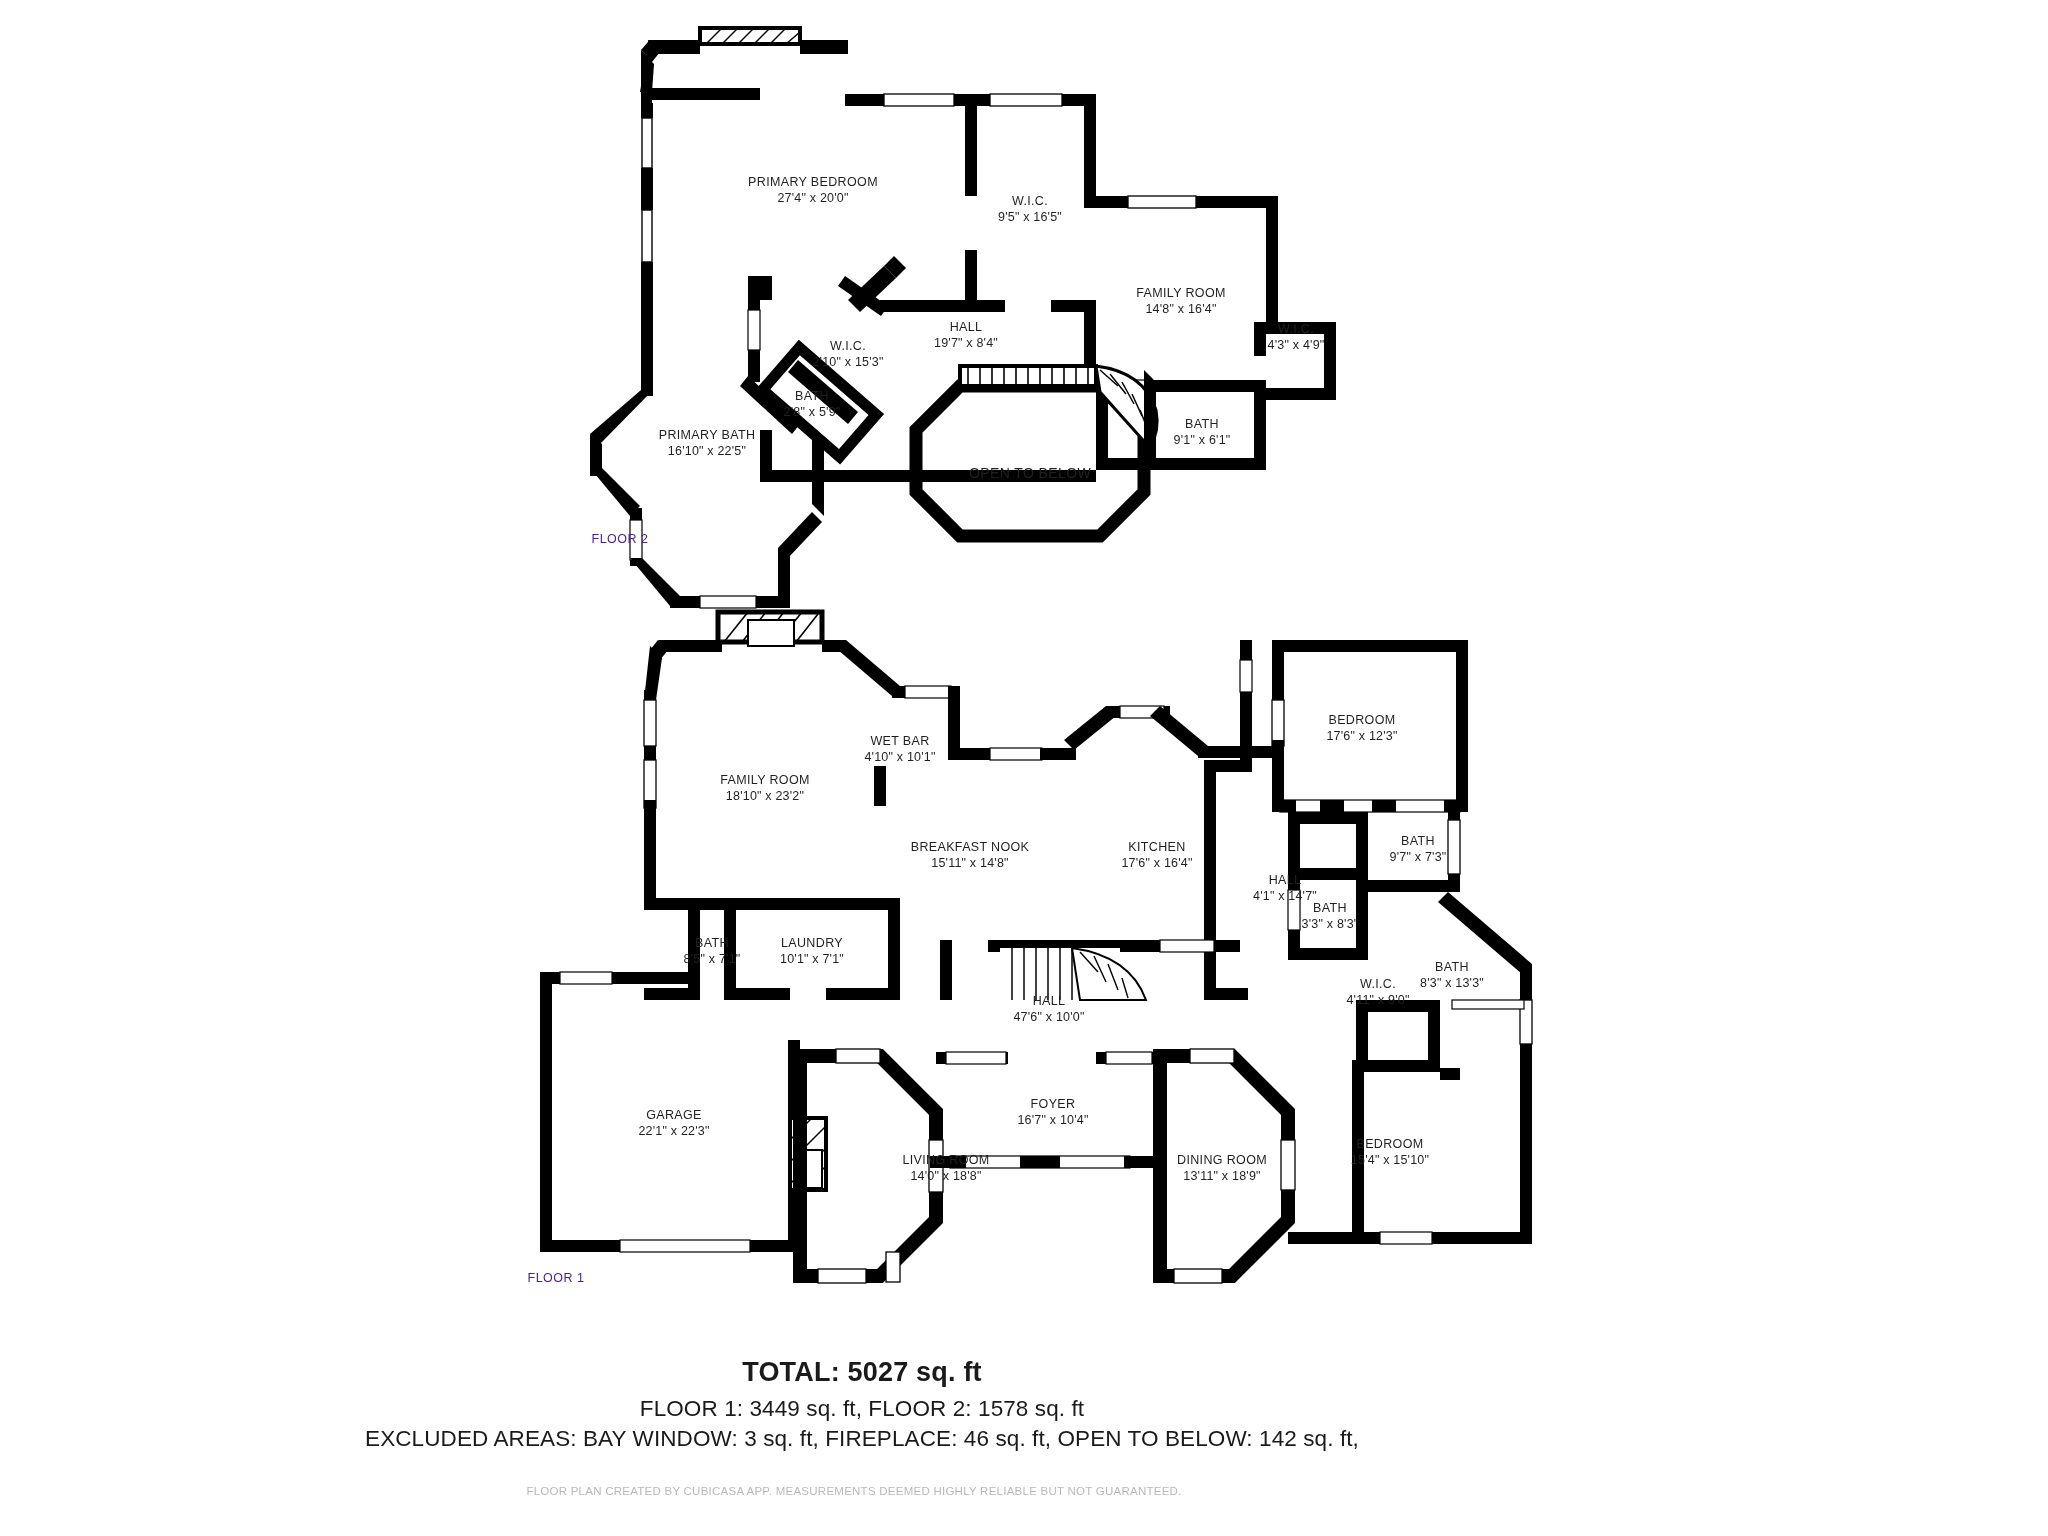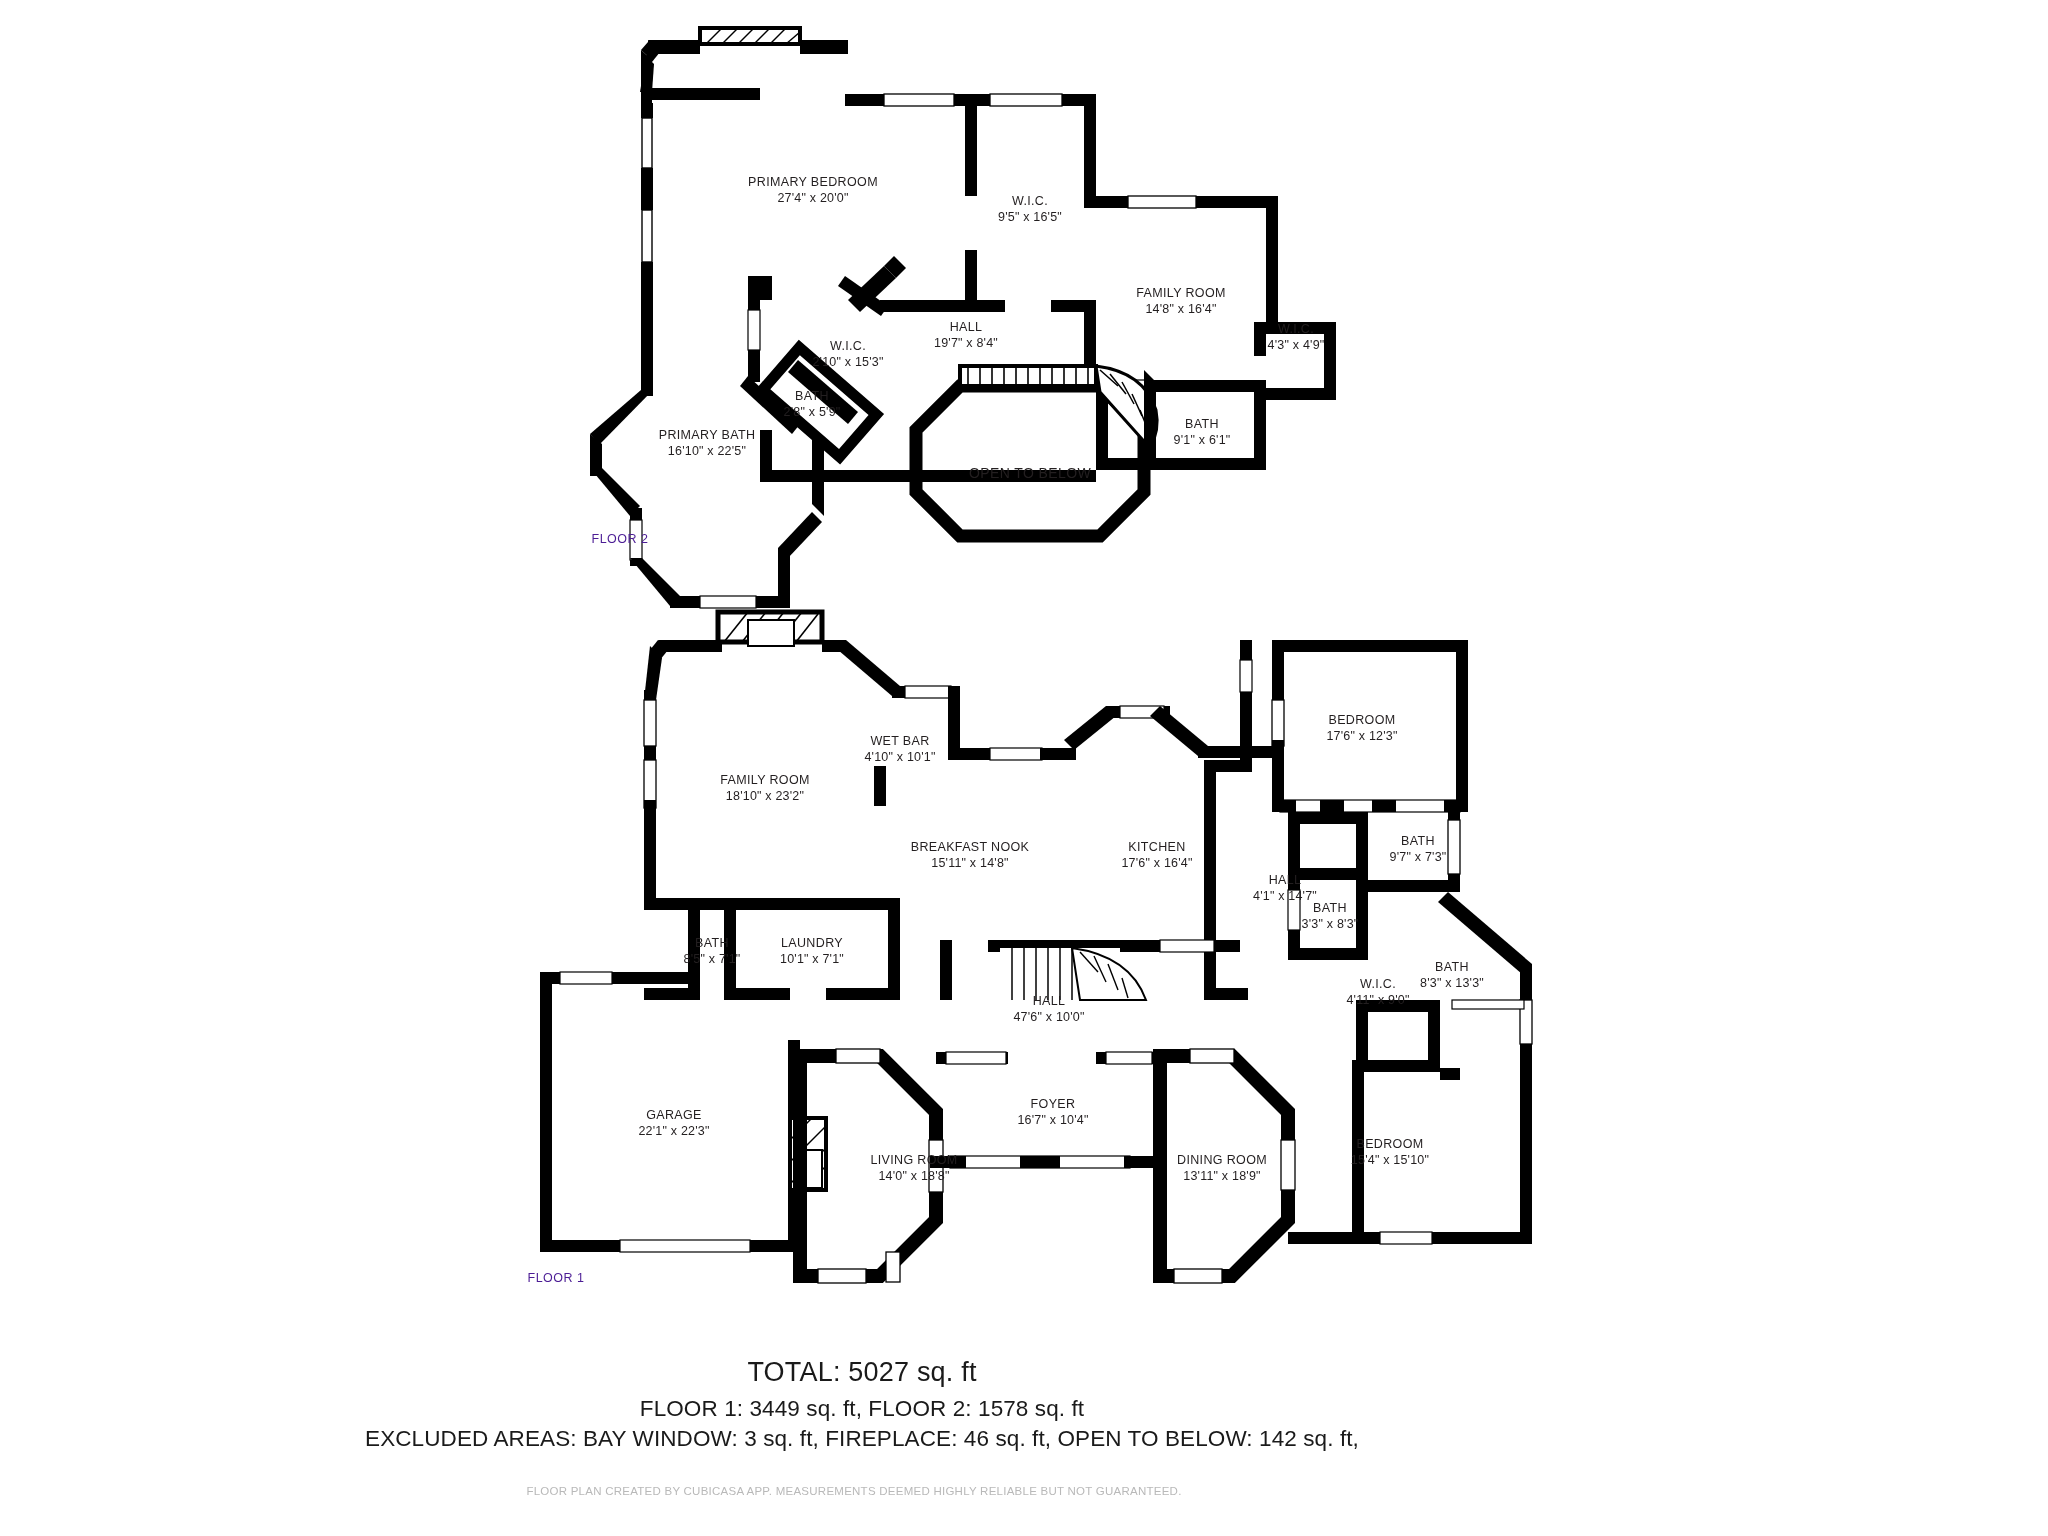--- a/index.html
+++ b/index.html
@@ -10,21 +10,21 @@
   .plan{position:absolute;left:0;top:0;width:2048px;height:1536px;}
 
   .rlabel{position:absolute;text-align:center;transform:translate(-50%,-50%);line-height:1.30;white-space:nowrap;}
   .rlabel .nm{font-size:12.5px;letter-spacing:.35px;color:#231f20;}
   .rlabel .dm{font-size:12.5px;letter-spacing:.2px;color:#231f20;}
   .rlabel.otb .nm{font-size:14px;letter-spacing:.4px;}
 
   .floortag{position:absolute;font-size:12.5px;letter-spacing:.5px;color:#4c1d95;transform:translate(-50%,-50%);white-space:nowrap;}
 
   .summary{position:absolute;left:0;right:0;text-align:center;}
-  .sum-total{font-size:27px;font-weight:normal;letter-spacing:.2px;color:#1a1a1a;}
+  .sum-total{font-size:27px;font-weight:bold;letter-spacing:.2px;color:#1a1a1a;}
   .sum-line{font-size:22.5px;letter-spacing:.1px;color:#1a1a1a;line-height:1.33;}
   .disclaimer{position:absolute;left:0;right:16px;text-align:center;font-size:11.5px;letter-spacing:.25px;color:#b9b9b9;}
 </style>
 </head>
 <body>
 
 <div id="page">
 
   <svg class="plan" viewBox="0 0 2048 1536">
     <g fill="#000000" stroke="none">
@@ -419,21 +419,21 @@
     <div class="dm">10'1" x 7'1"</div>
   </div>
   <div class="rlabel" style="left:1049px;top:1009px">
     <div class="nm">HALL</div>
     <div class="dm">47'6" x 10'0"</div>
   </div>
   <div class="rlabel" style="left:674px;top:1123px">
     <div class="nm">GARAGE</div>
     <div class="dm">22'1" x 22'3"</div>
   </div>
-  <div class="rlabel" style="left:914px;top:1168px">
+  <div class="rlabel" style="left:946px;top:1168px">
     <div class="nm">LIVING ROOM</div>
     <div class="dm">14'0" x 18'8"</div>
   </div>
   <div class="rlabel" style="left:1053px;top:1112px">
     <div class="nm">FOYER</div>
     <div class="dm">16'7" x 10'4"</div>
   </div>
   <div class="rlabel" style="left:1222px;top:1168px">
     <div class="nm">DINING ROOM</div>
     <div class="dm">13'11" x 18'9"</div>

